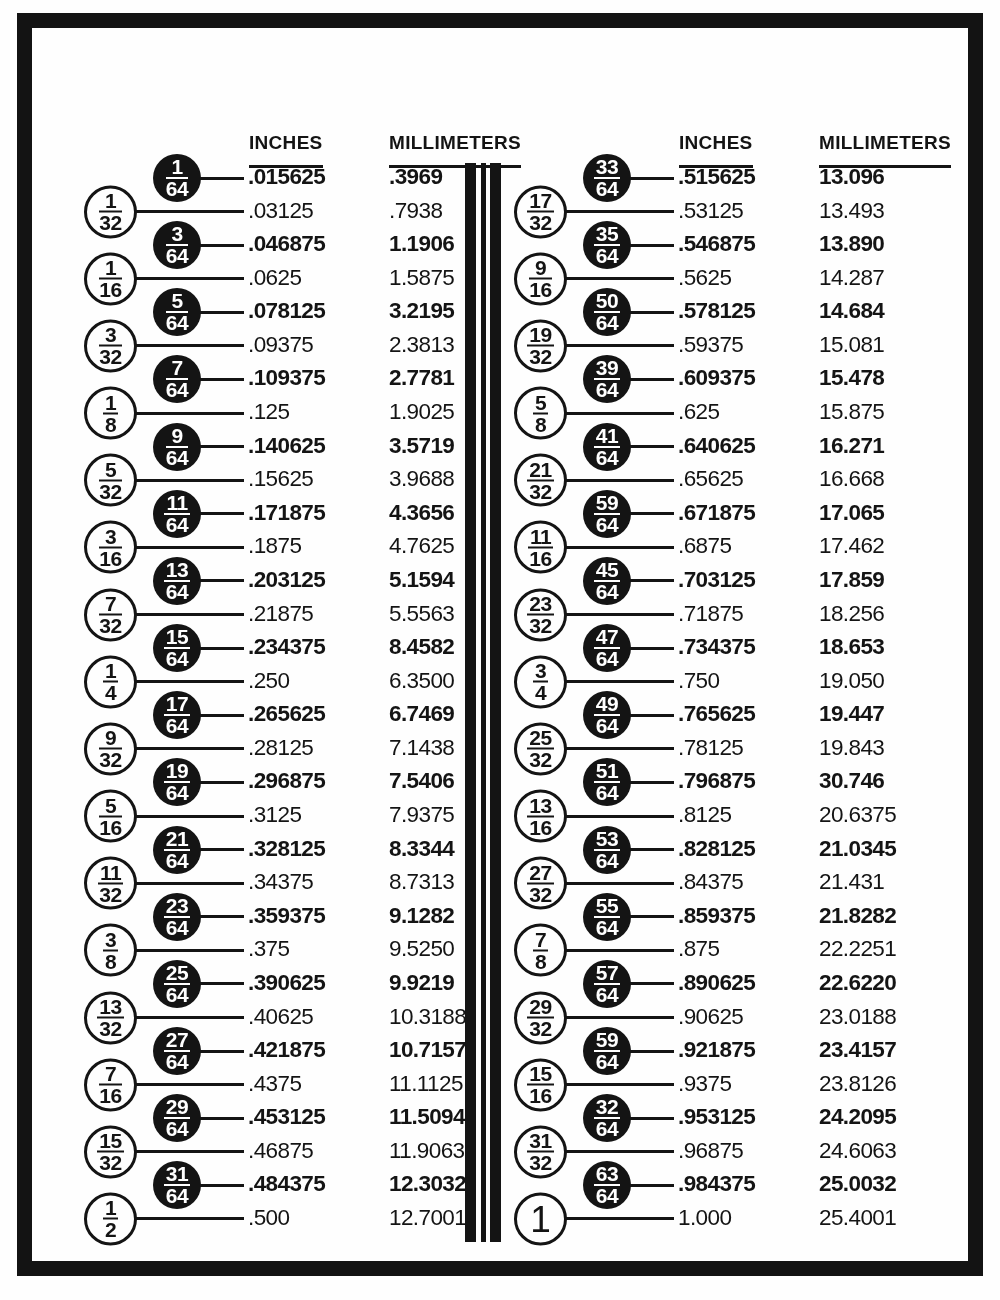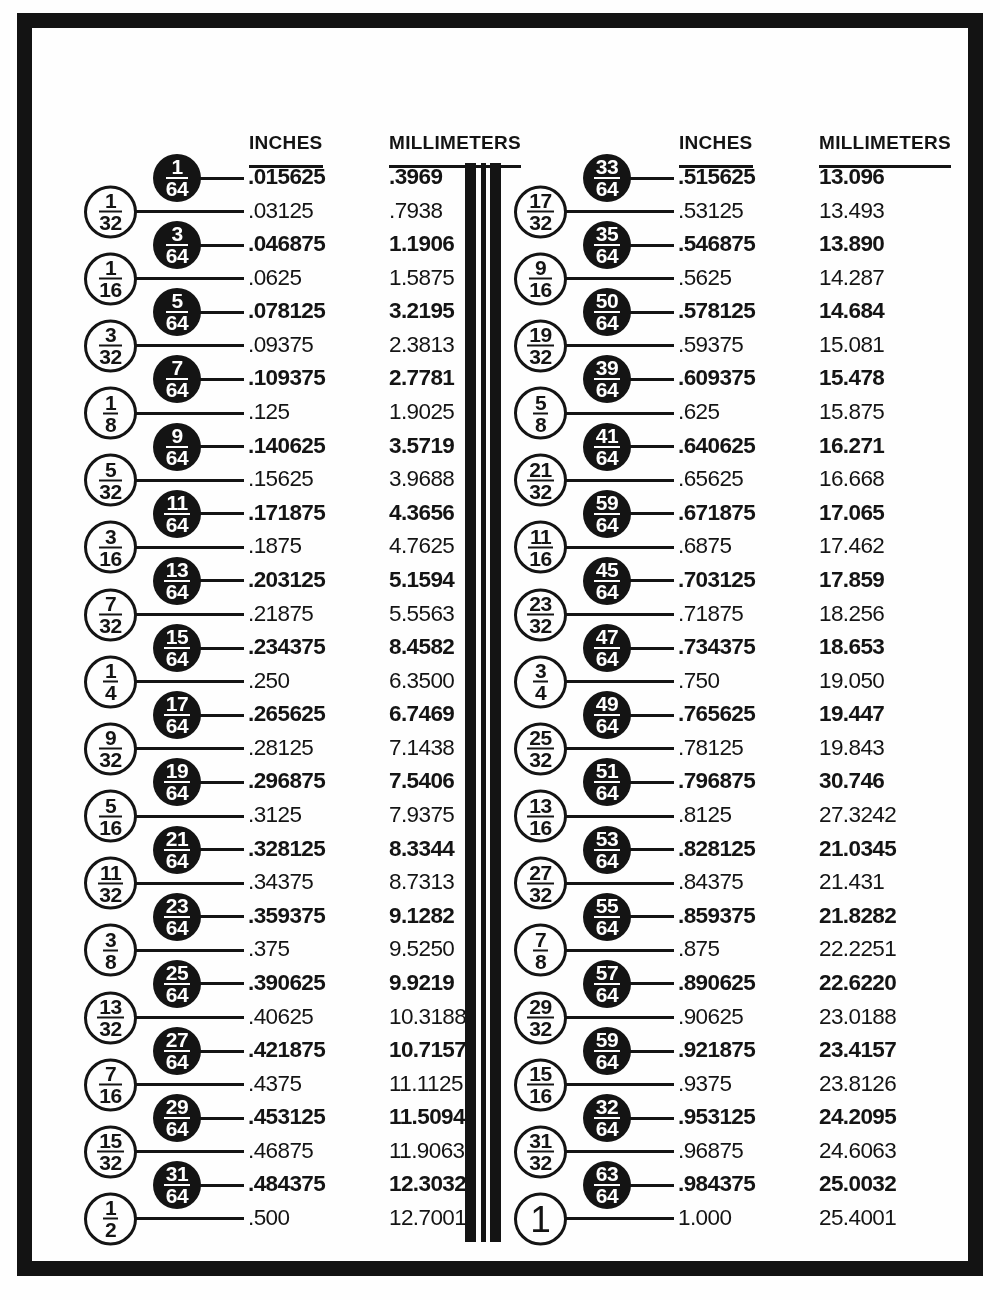--- a/index.html
+++ b/index.html
@@ -648,21 +648,21 @@
   </div>
       <div class="row r-white" style="top: 655.02px;">
     <div class="circle">
       <div class="frac">
         <span class="fn">13</span>
         <span class="fd">16</span>
       </div>
     </div>
     <div class="cline"></div>
     <span class="inch">.8125</span>
-    <span class="mm">27.3242</span>
+    <span class="mm">20.6375</span>
   </div>
       <div class="row r-black" style="top: 688.6px;">
     <div class="circle">
       <div class="frac">
         <span class="fn">53</span>
         <span class="fd">64</span>
       </div>
     </div>
     <div class="cline"></div>
     <span class="inch">.828125</span>

